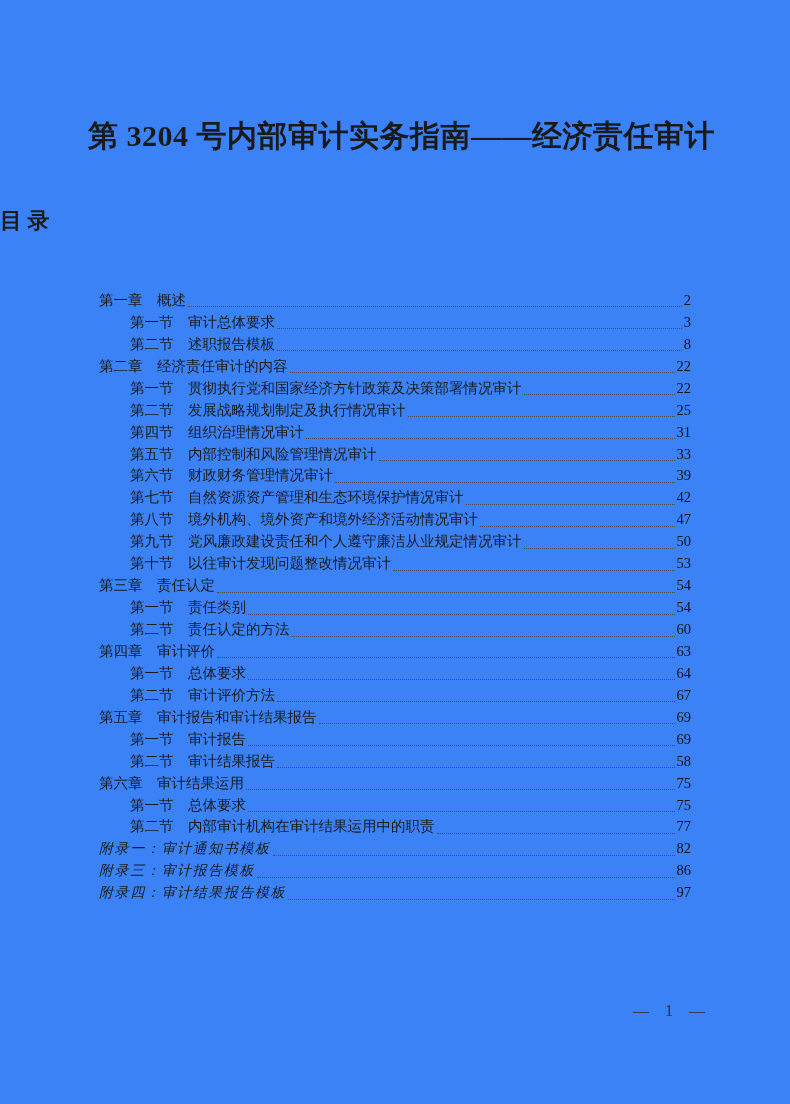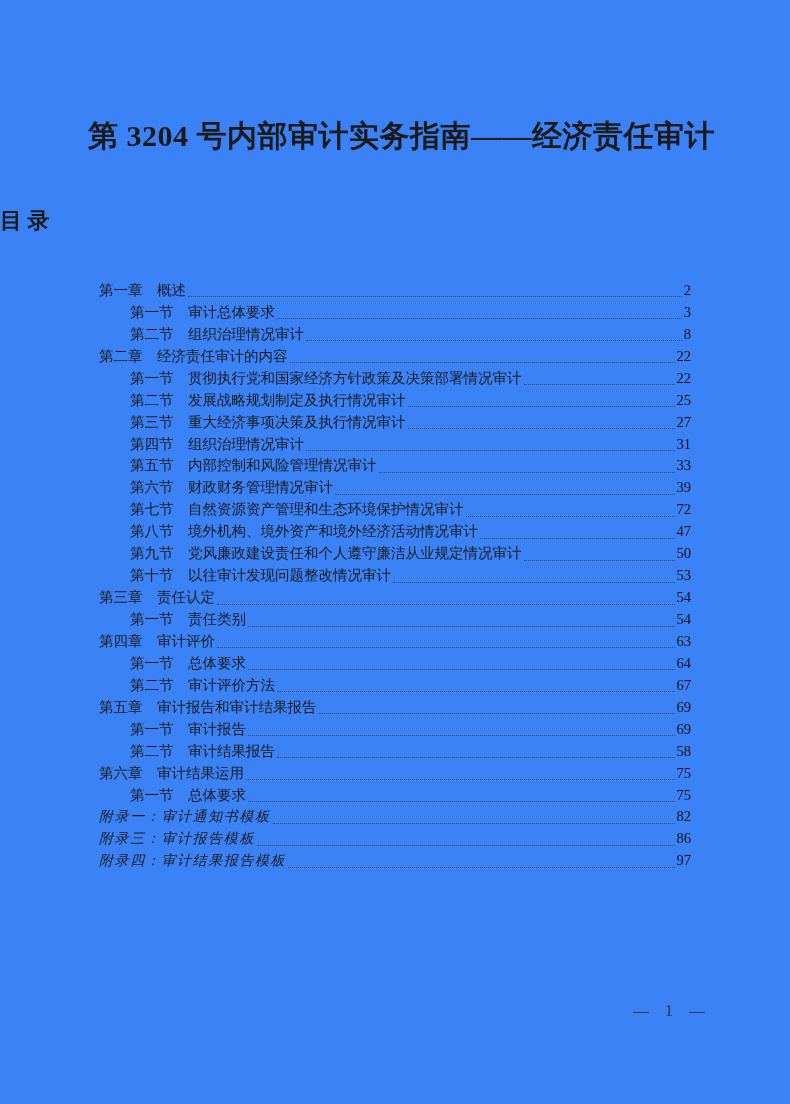--- a/index.html
+++ b/index.html
@@ -33,21 +33,21 @@
     left: 0;
     width: 100%;
     text-align: left;
     font-family: "Liberation Serif", serif;
     font-weight: bold;
     font-size: 22px;
     line-height: 30px;
   }
   .toc {
     position: absolute;
-    top: 280px;
+    top: 290px;
     left: 99px;
     width: 592px;
   }
   .toc-row {
     display: flex;
     align-items: flex-end;
     height: 21.95px;
     font-size: 14.5px;
   }
   .toc-label {
@@ -104,21 +104,21 @@
     <span class="toc-page">2</span>
   </div>
 
   <div class="toc-row section">
     <span class="toc-label">第一节　审计总体要求</span>
     <span class="toc-dots"></span>
     <span class="toc-page">3</span>
   </div>
 
   <div class="toc-row section">
-    <span class="toc-label">第二节　组织治理情况审计</span>
+    <span class="toc-label">第二节　述职报告模板</span>
     <span class="toc-dots"></span>
     <span class="toc-page">8</span>
   </div>
 
   <div class="toc-row chapter">
     <span class="toc-label">第二章　经济责任审计的内容</span>
     <span class="toc-dots"></span>
     <span class="toc-page">22</span>
   </div>
 
@@ -127,25 +127,20 @@
     <span class="toc-dots"></span>
     <span class="toc-page">22</span>
   </div>
 
   <div class="toc-row section">
     <span class="toc-label">第二节　发展战略规划制定及执行情况审计</span>
     <span class="toc-dots"></span>
     <span class="toc-page">25</span>
   </div>
 
-  <div class="toc-row section">
-    <span class="toc-label">第三节　重大经济事项决策及执行情况审计</span>
-    <span class="toc-dots"></span>
-    <span class="toc-page">27</span>
-  </div>
 
   <div class="toc-row section">
     <span class="toc-label">第四节　组织治理情况审计</span>
     <span class="toc-dots"></span>
     <span class="toc-page">31</span>
   </div>
 
   <div class="toc-row section">
     <span class="toc-label">第五节　内部控制和风险管理情况审计</span>
     <span class="toc-dots"></span>
@@ -154,21 +149,21 @@
 
   <div class="toc-row section">
     <span class="toc-label">第六节　财政财务管理情况审计</span>
     <span class="toc-dots"></span>
     <span class="toc-page">39</span>
   </div>
 
   <div class="toc-row section">
     <span class="toc-label">第七节　自然资源资产管理和生态环境保护情况审计</span>
     <span class="toc-dots"></span>
-    <span class="toc-page">72</span>
+    <span class="toc-page">42</span>
   </div>
 
   <div class="toc-row section">
     <span class="toc-label">第八节　境外机构、境外资产和境外经济活动情况审计</span>
     <span class="toc-dots"></span>
     <span class="toc-page">47</span>
   </div>
 
   <div class="toc-row section">
     <span class="toc-label">第九节　党风廉政建设责任和个人遵守廉洁从业规定情况审计</span>
@@ -187,20 +182,25 @@
     <span class="toc-dots"></span>
     <span class="toc-page">54</span>
   </div>
 
   <div class="toc-row section">
     <span class="toc-label">第一节　责任类别</span>
     <span class="toc-dots"></span>
     <span class="toc-page">54</span>
   </div>
 
+  <div class="toc-row section">
+    <span class="toc-label">第二节　责任认定的方法</span>
+    <span class="toc-dots"></span>
+    <span class="toc-page">60</span>
+  </div>
 
   <div class="toc-row chapter">
     <span class="toc-label">第四章　审计评价</span>
     <span class="toc-dots"></span>
     <span class="toc-page">63</span>
   </div>
 
   <div class="toc-row section">
     <span class="toc-label">第一节　总体要求</span>
     <span class="toc-dots"></span>
@@ -236,20 +236,25 @@
     <span class="toc-dots"></span>
     <span class="toc-page">75</span>
   </div>
 
   <div class="toc-row section">
     <span class="toc-label">第一节　总体要求</span>
     <span class="toc-dots"></span>
     <span class="toc-page">75</span>
   </div>
 
+  <div class="toc-row section">
+    <span class="toc-label">第二节　内部审计机构在审计结果运用中的职责</span>
+    <span class="toc-dots"></span>
+    <span class="toc-page">77</span>
+  </div>
 
   <div class="toc-row appendix">
     <span class="toc-label">附录一：审计通知书模板</span>
     <span class="toc-dots"></span>
     <span class="toc-page">82</span>
   </div>
 
 
   <div class="toc-row appendix">
     <span class="toc-label">附录三：审计报告模板</span>

